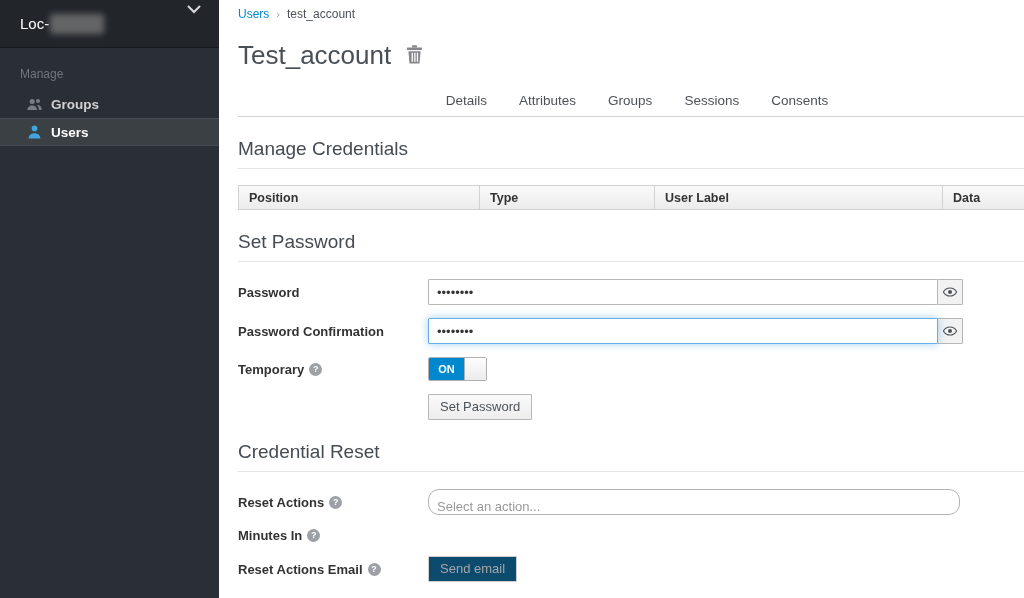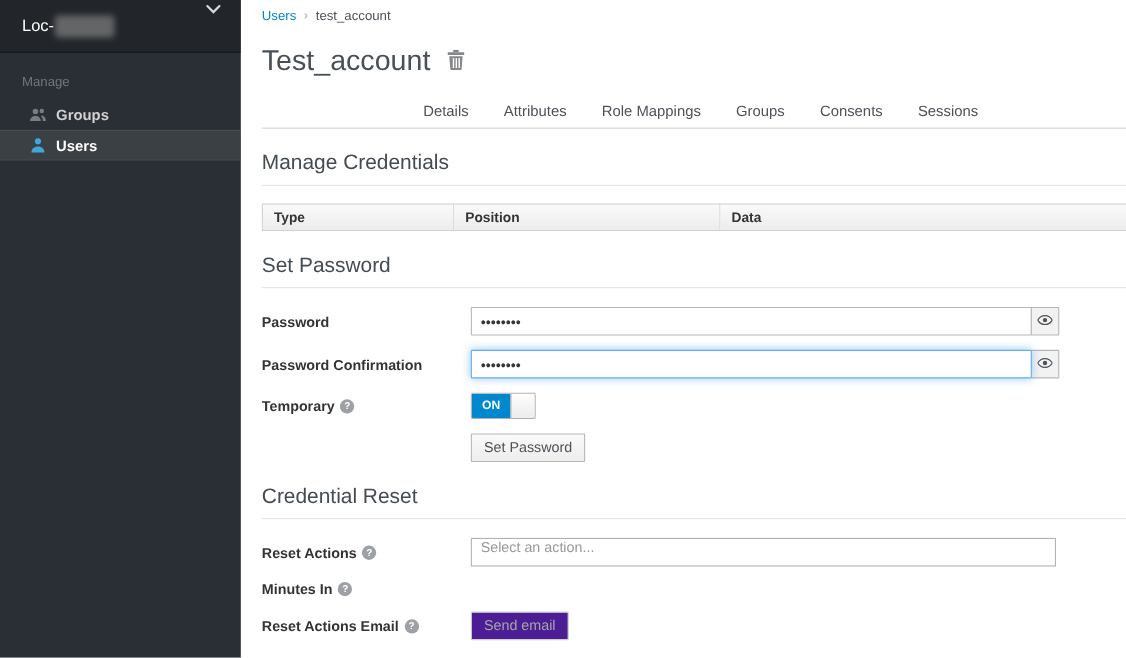--- a/index.html
+++ b/index.html
@@ -64,24 +64,24 @@
 
   .toggle { width:59px; height:24px; border:1px solid #b0b0b0; border-radius:2px;
     display:flex; overflow:hidden; cursor:pointer; }
   .toggle-on { width:35px; background:#0088ce; color:#fff; font-size:11px; font-weight:700;
     display:flex; align-items:center; justify-content:center; }
   .toggle-handle { flex:1; background:linear-gradient(to bottom,#fdfdfd,#ececec); border-left:1px solid #b0b0b0; }
 
   .btn { display:inline-block; padding:0 11px; height:26px; line-height:24px; font-size:13px;
     color:#4d5258; background:linear-gradient(to bottom,#fafafa,#ededed); border:1px solid #b7b7b7;
     border-radius:1px; cursor:pointer; font-family:"Liberation Sans", sans-serif; }
-  .btn.muted { color:#a6a6a6; background:#4c1d95; border-color:#cfcfcf; }
-
-  .combobox { width:532px; height:26px; border:1px solid #b3b3b3; border-radius:0;
-    display:flex; align-items:flex-start; padding-left:8px; cursor:text; }
+  .btn.muted { color:#a6a6a6; background:#0c4a6e; border-color:#cfcfcf; }
+
+  .combobox { width:532px; height:26px; border:1px solid #b3b3b3; border-radius:11px;
+    display:flex; align-items:flex-end; padding-left:8px; cursor:text; }
   .combobox .placeholder { color:#999; font-size:13px; }
 
   input.short { width:113px; }
   select.unit { height:26px; width:76px; margin-left:7px; font-size:13px; color:#363636;
     border:1px solid #b7b7b7; border-radius:1px; background:#fff;
     font-family:"Liberation Sans", sans-serif; outline:none; }
 </style>
 </head>
 <body>
 
@@ -142,31 +142,31 @@
           <rect x="8.2" y="7.8" width="1.3" height="9" fill="#fff"></rect>
           <rect x="10.8" y="7.8" width="1.3" height="9" fill="#fff"></rect>
         </svg>
       </span>
     </span>
   </h1>
 
   <ul class="tabs">
     <li class="tab">Details</li>
     <li class="tab">Attributes</li>
-    <li class="tab">Role Mappings</li>
     <li class="tab">Groups</li>
+    <li class="tab">Sessions</li>
     <li class="tab">Consents</li>
-    <li class="tab">Sessions</li>
   </ul>
 
   <h2 class="section">Manage Credentials</h2>
 
   <div class="cred-table">
+    <div class="th c1">Position</div>
     <div class="th c2">Type</div>
-    <div class="th c1">Position</div>
+    <div class="th c3">User Label</div>
     <div class="th c4">Data</div>
   </div>
 
   <h2 class="section">Set Password</h2>
 
   <div class="frow first">
     <label class="flabel">
       <span>Password</span>
     </label>
     <div class="fctrl">

